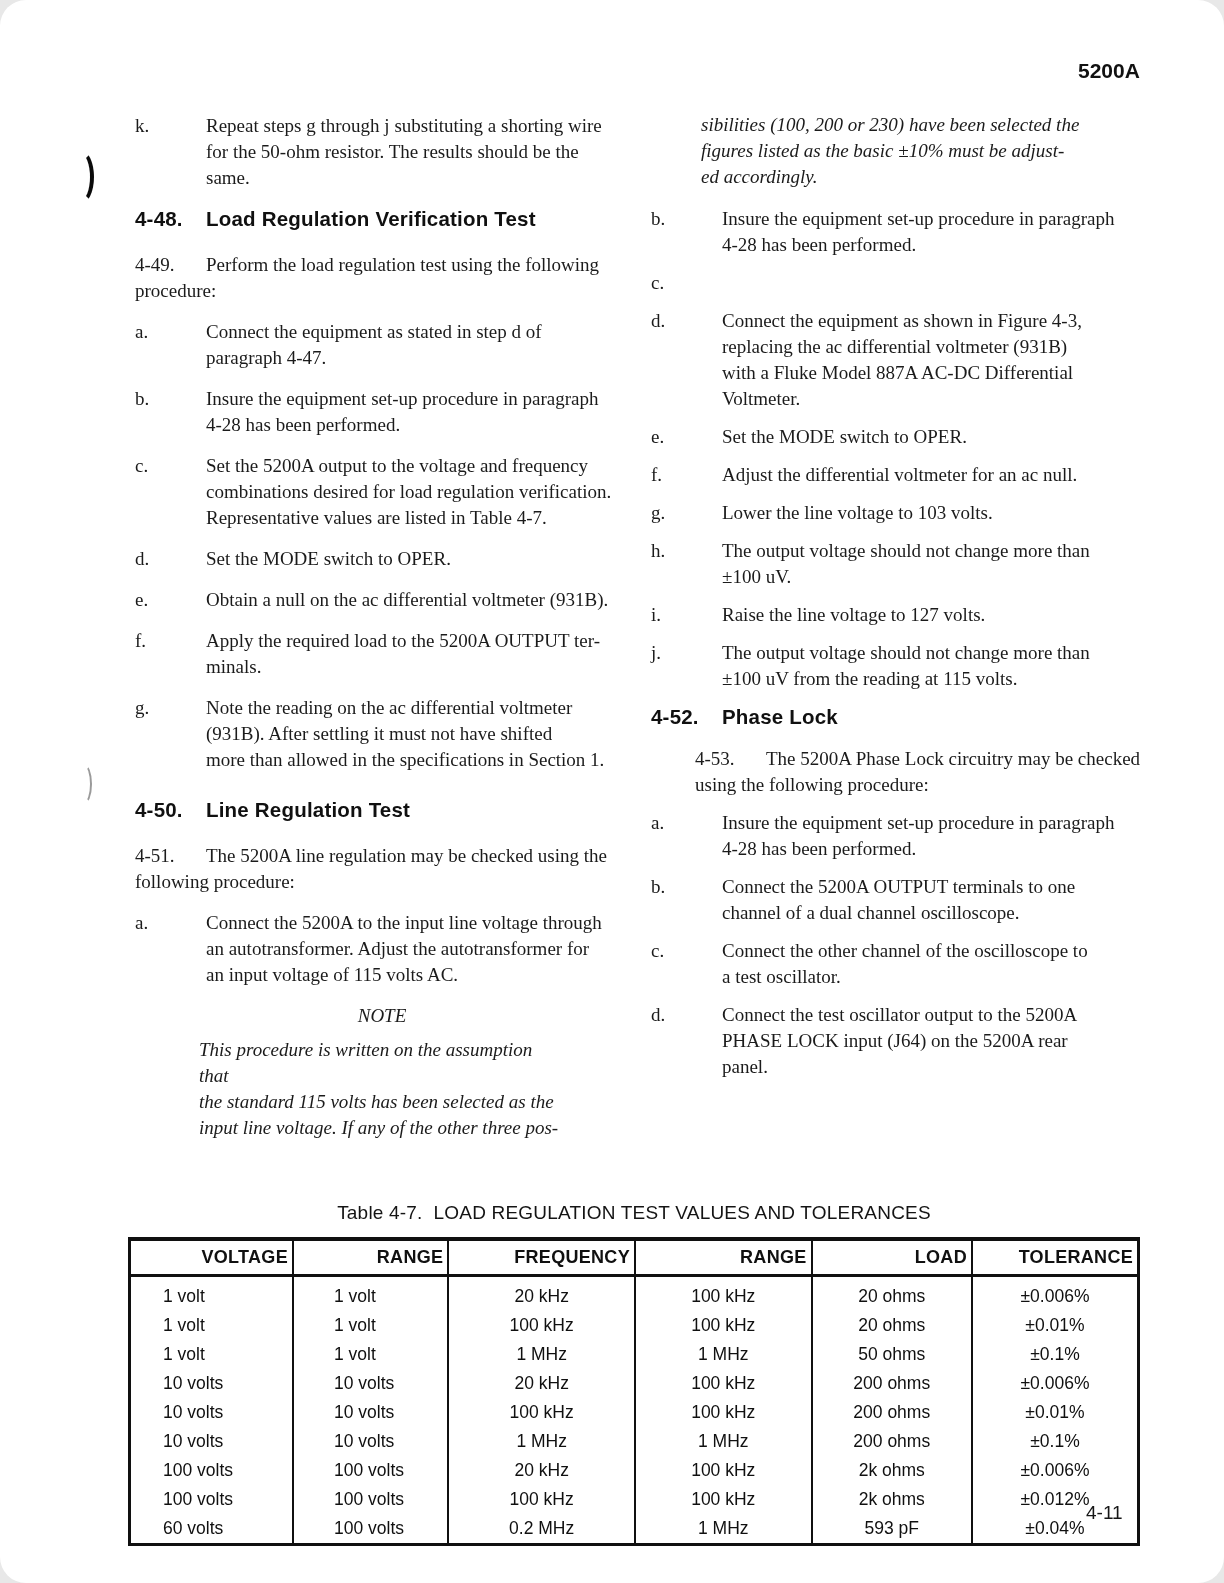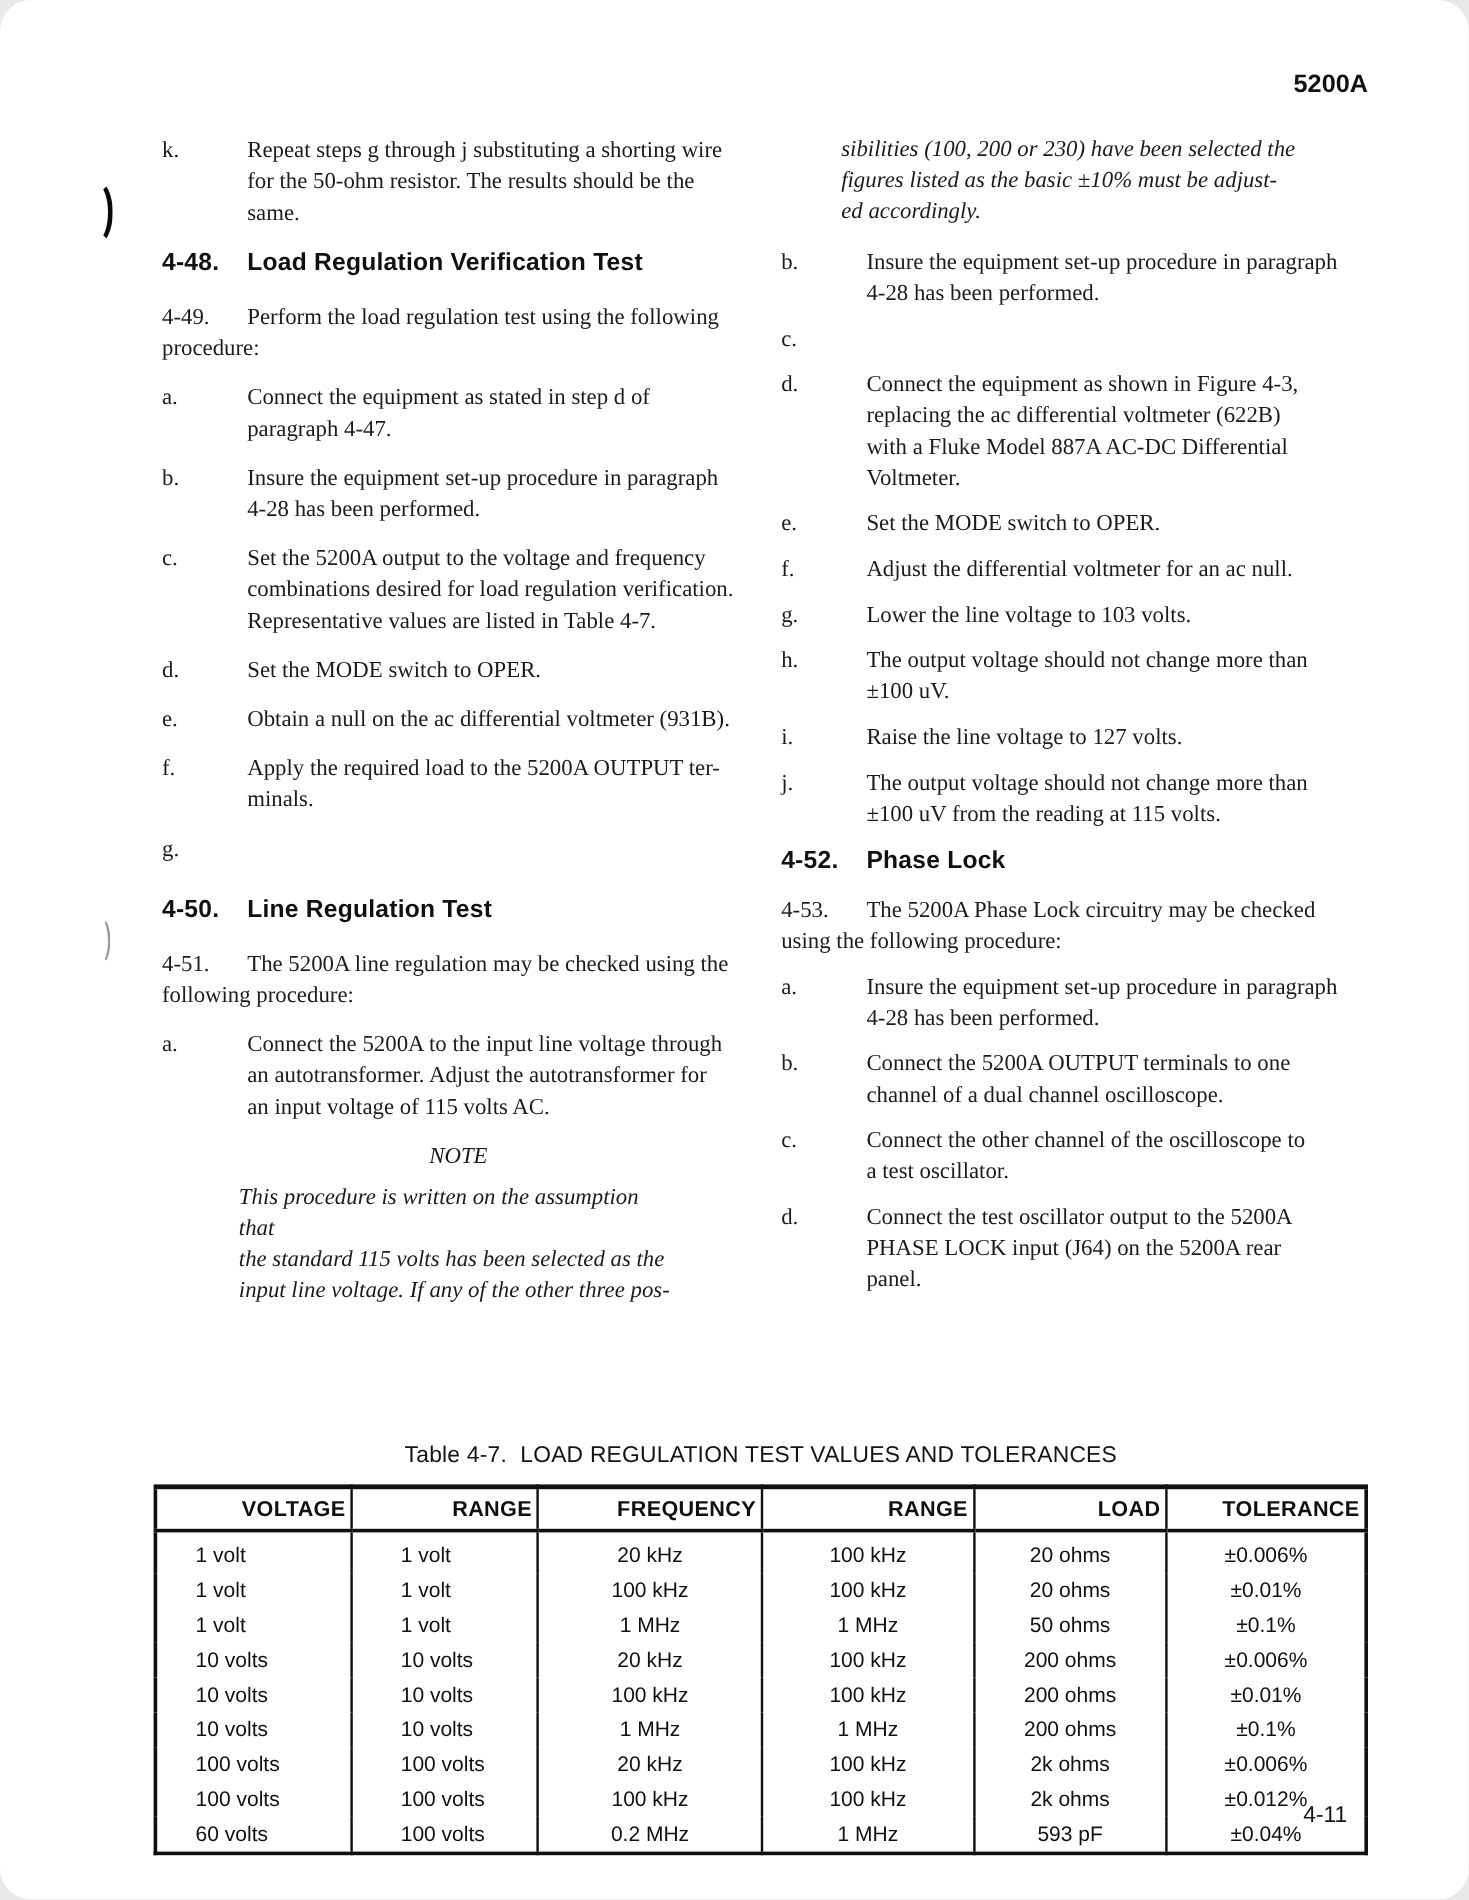--- a/index.html
+++ b/index.html
@@ -28,21 +28,21 @@
   .col{position:absolute;}
   .col-left{left:135px;top:113px;width:492px;}
   .col-right{left:651px;top:112px;width:494px;}
 
   .item{display:flex;margin:0 0 15px 0;}
   .col-right .item{margin-bottom:12px;}
   .item .lbl{flex:none;width:71px;}
   .item .txt{flex:1;white-space:pre-line;}
 
   .hang{margin:0 0 15px 0;}
-  .col-right .hang{margin-bottom:12px;}
+  .col-right .hang{margin-bottom:12px;margin-left:44px;}
   .hang .lbl{display:inline-block;width:71px;}
   .hang .txt{white-space:pre-line;}
 
   .sec{
     display:flex;margin:12px 0 20px 0;
     font-family:"Liberation Sans", sans-serif;
     font-weight:bold;font-size:20.5px;color:#101010;
     letter-spacing:.2px;
   }
   .sec .num{flex:none;width:71px;}
@@ -143,20 +143,23 @@
       <span class="lbl">e.</span>
       <span class="txt">Obtain a null on the ac differential voltmeter (931B).</span>
     </div>
     <div class="item">
       <span class="lbl">f.</span>
       <span class="txt">Apply the required load to the 5200A OUTPUT ter-
 minals.</span>
     </div>
     <div class="item">
       <span class="lbl">g.</span>
+      <span class="txt">Note the reading on the ac differential voltmeter
+(931B). After settling it must not have shifted
+more than allowed in the specifications in Section 1.</span>
     </div>
 
     <div class="sec sec-450">
       <span class="num">4-50.</span>
       <span>Line Regulation Test</span>
     </div>
 
     <p class="hang">
       <span class="lbl">4-51.</span><span class="txt">The 5200A line regulation may be checked using the
 following procedure:</span>
@@ -188,21 +191,21 @@
       <span class="lbl">b.</span>
       <span class="txt">Insure the equipment set-up procedure in paragraph
 4-28 has been performed.</span>
     </div>
     <div class="item">
       <span class="lbl">c.</span>
     </div>
     <div class="item">
       <span class="lbl">d.</span>
       <span class="txt">Connect the equipment as shown in Figure 4-3,
-replacing the ac differential voltmeter (622B)
+replacing the ac differential voltmeter (931B)
 with a Fluke Model 887A AC-DC Differential
 Voltmeter.</span>
     </div>
     <div class="item">
       <span class="lbl">e.</span>
       <span class="txt">Set the MODE switch to OPER.</span>
     </div>
     <div class="item">
       <span class="lbl">f.</span>
       <span class="txt">Adjust the differential voltmeter for an ac null.</span>

